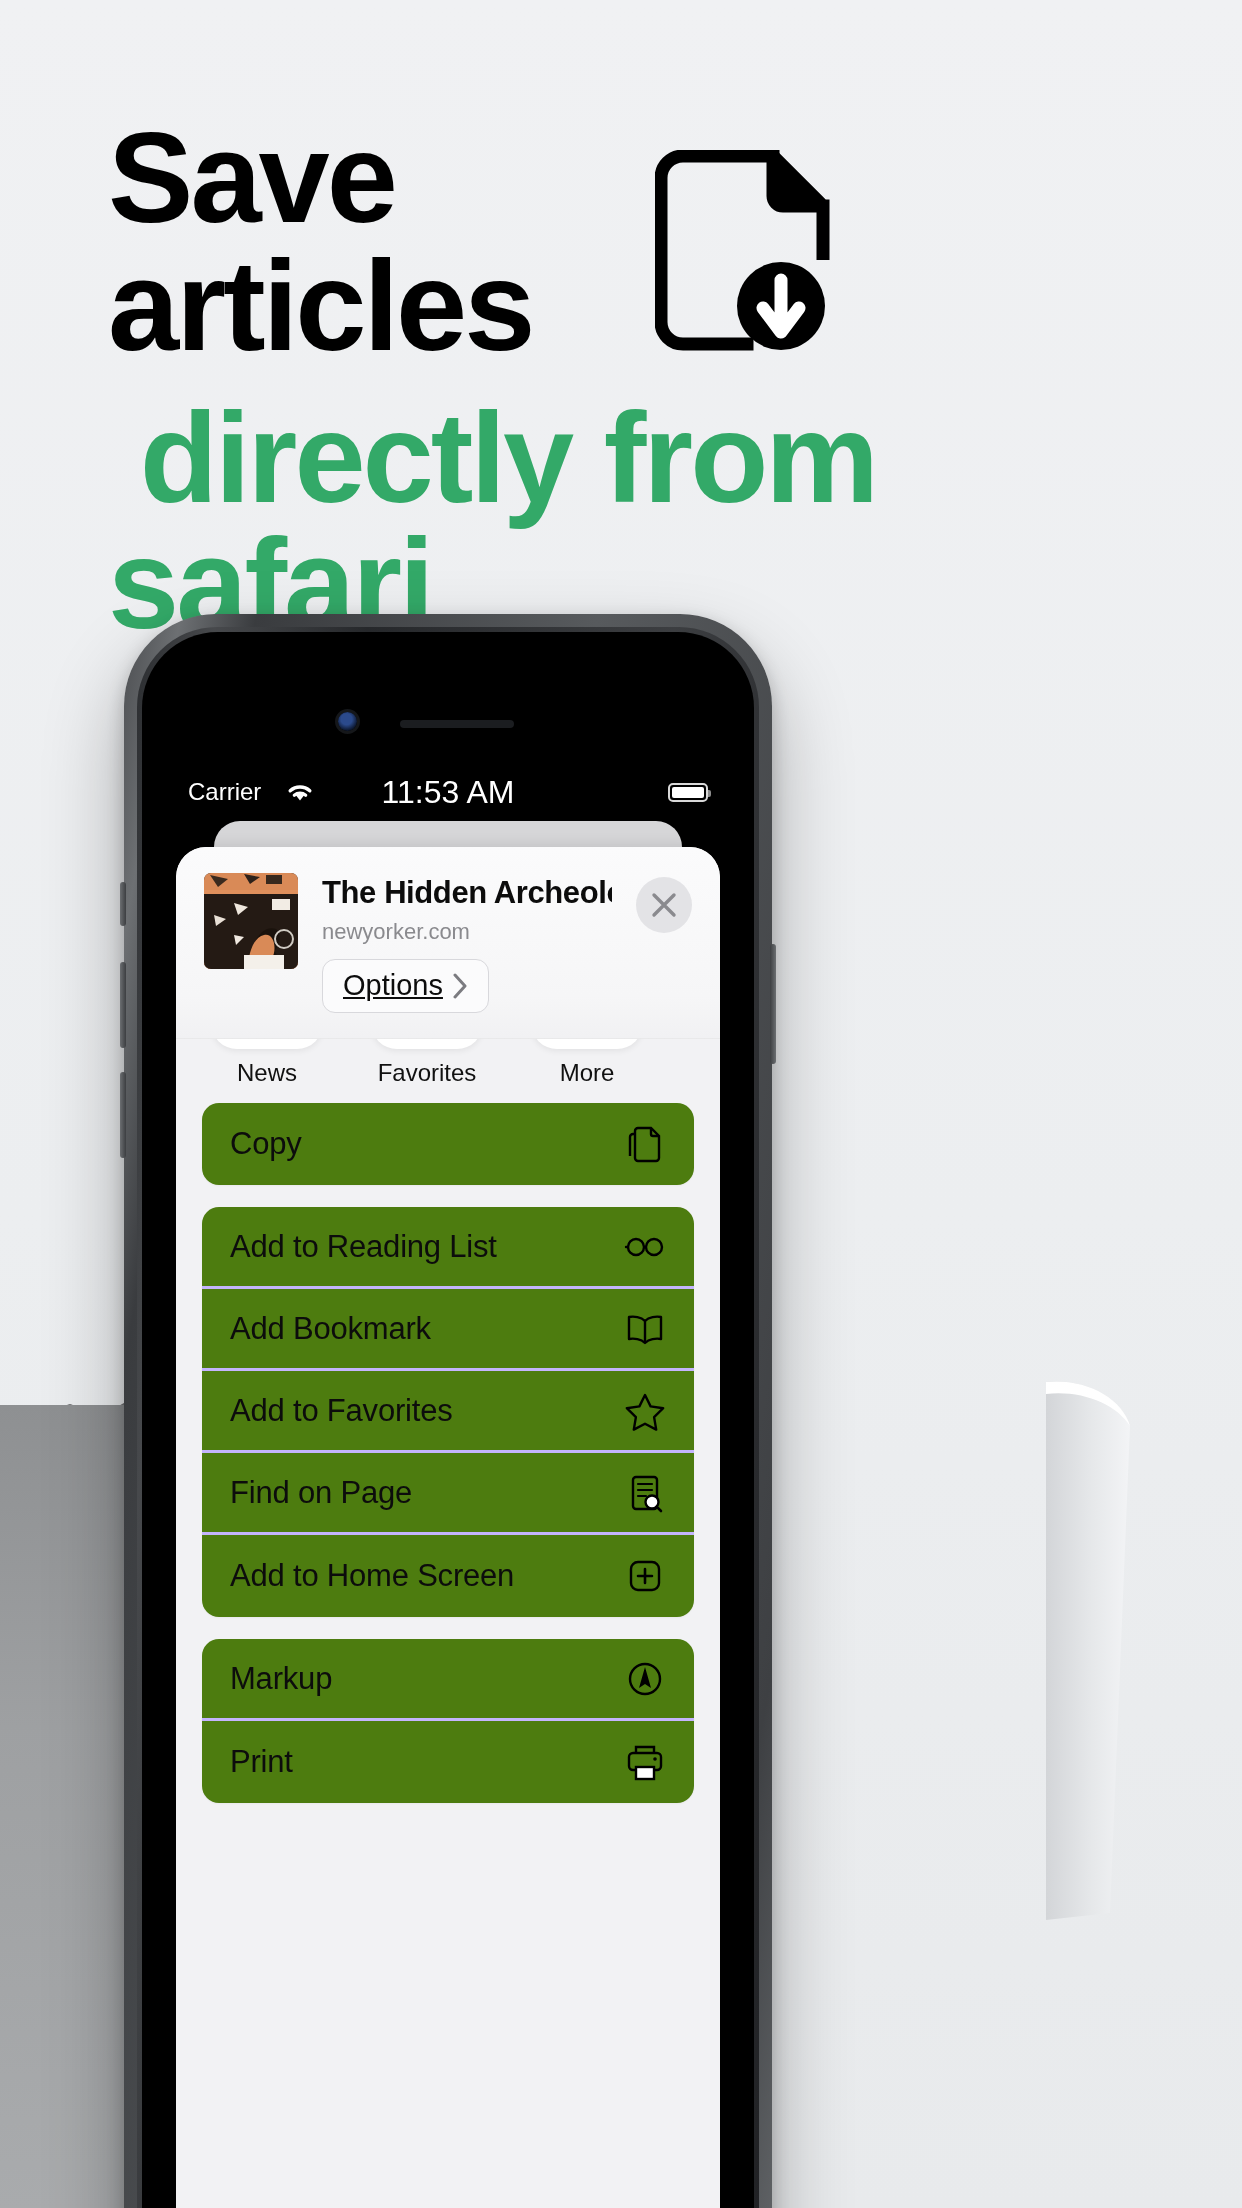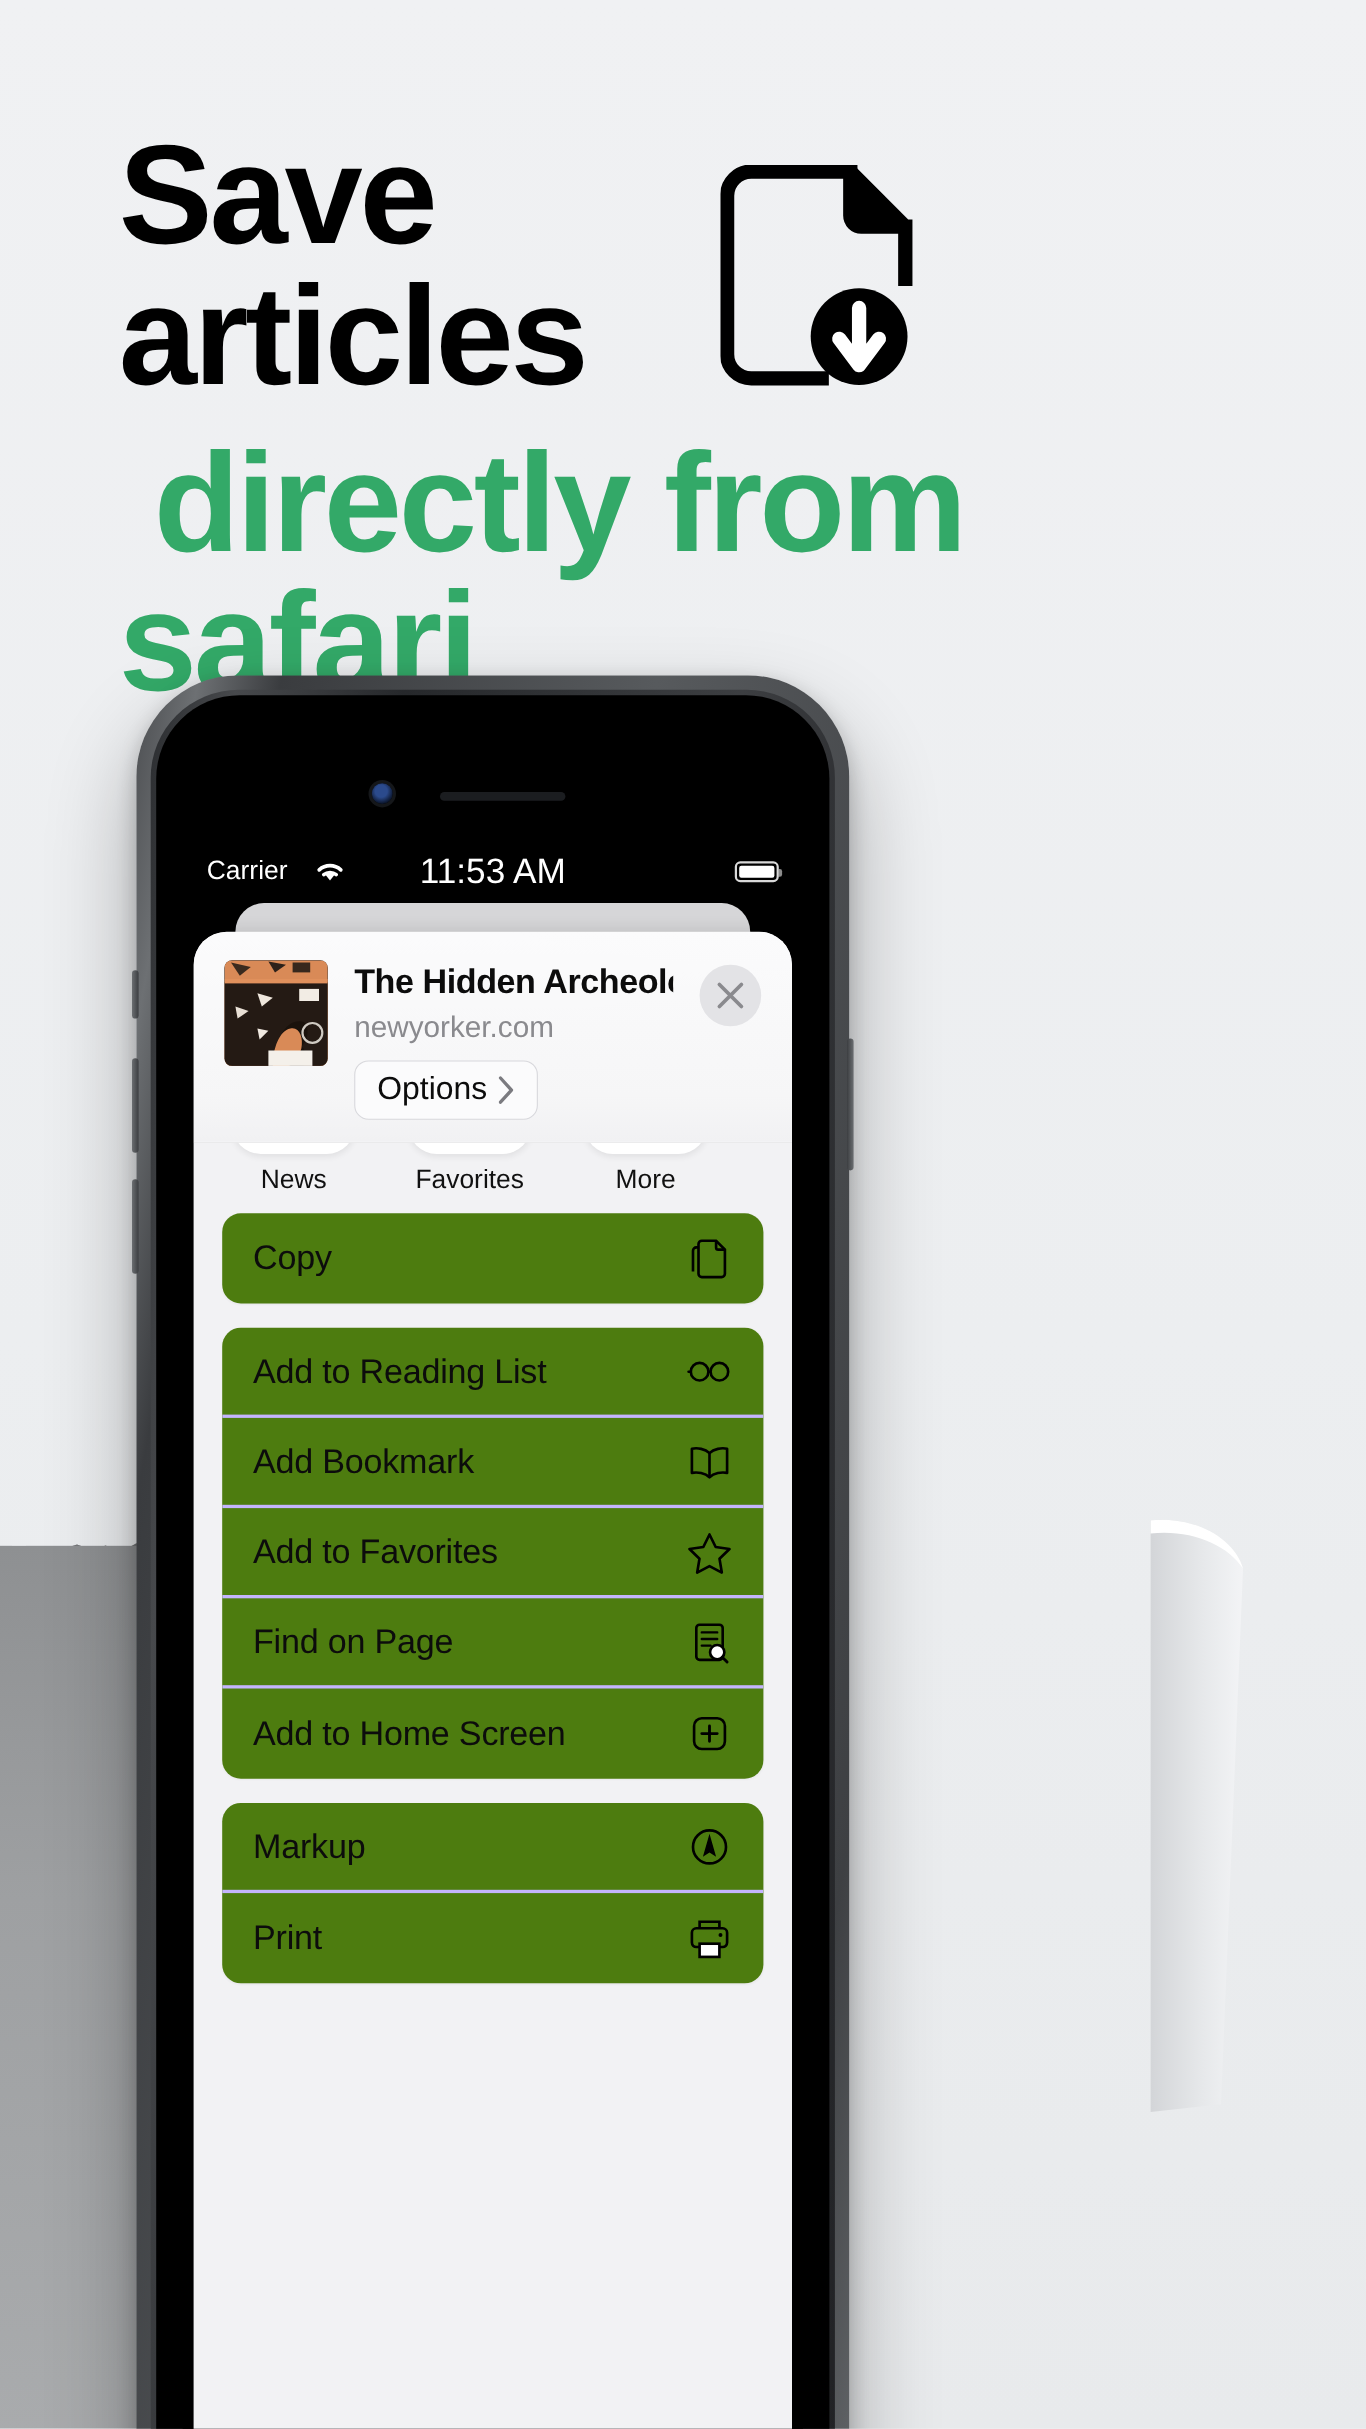--- a/index.html
+++ b/index.html
@@ -141,25 +141,25 @@
   }
   #thumb {
     width:94px; height:96px; border-radius:7px; flex:0 0 auto; overflow:hidden;
     background:#2b1d15; position:relative;
   }
   #hdr-text { flex:1 1 auto; min-width:0; padding-top:2px; }
   #hdr-title {
     font-size:31px; font-weight:bold; color:#0c0c0c; white-space:nowrap;
     overflow:hidden; text-overflow:clip; letter-spacing:-.4px;
   }
-  #hdr-sub { font-size:27px; color:#8a8a8e; margin-top:8px; }
+  #hdr-sub { font-size:22px; color:#8a8a8e; margin-top:8px; }
   #options-btn {
     display:inline-flex; align-items:center; gap:10px; margin-top:14px;
     padding:9px 20px 10px; border:1.5px solid #d8d8dc; border-radius:13px;
-    background:#fbfbfc; font-size:29px; color:#0c0c0c;
+    background:#fbfbfc; font-size:29px; color:#0c0c0c;text-decoration:underline;
   }
   #close-btn {
     width:56px; height:56px; border-radius:50%; background:#e3e3e6;
     display:flex; align-items:center; justify-content:center; flex:0 0 auto;
     margin-top:4px;
   }
 
   
   #actions { position:absolute; left:26px; right:26px; top:256px; }
   .group {

